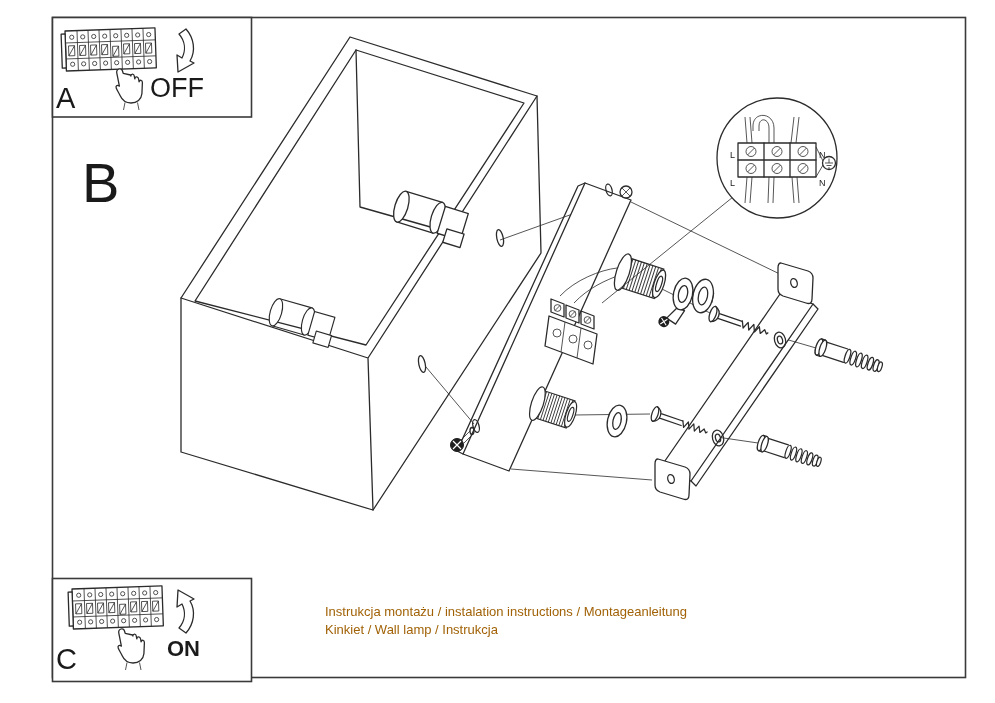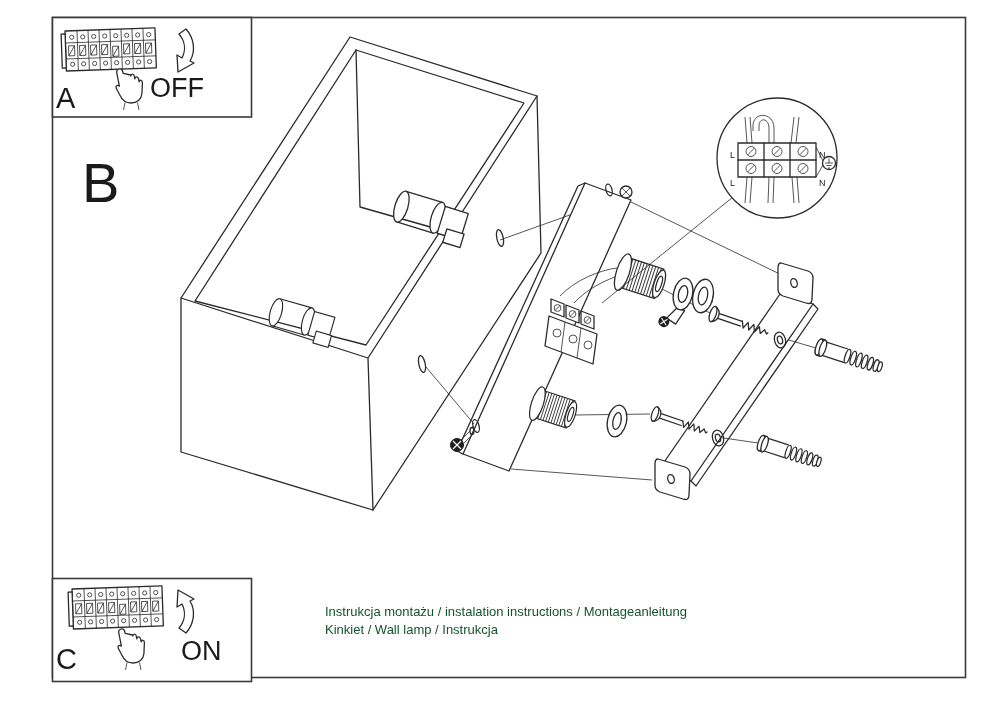--- a/index.html
+++ b/index.html
@@ -9,22 +9,22 @@
   .ln{fill:none;stroke:#2b2b2b;stroke-width:1.3;stroke-linecap:round;stroke-linejoin:round;}
   .lnf{fill:#ffffff;stroke:#2b2b2b;stroke-width:1.3;stroke-linecap:round;stroke-linejoin:round;}
   .thin{fill:none;stroke:#2b2b2b;stroke-width:0.8;}
   .frame{fill:#ffffff;stroke:#3a3a3a;stroke-width:1.6;}
   .txt{position:absolute;white-space:nowrap;}
   .letter-a,.letter-c{left:56px;font-size:29px;}
   .letter-a{top:82px;}
   .letter-c{top:643px;}
   .letter-b{left:82px;top:150px;font-size:56px;}
   .off-label{left:150px;top:73px;font-size:27px;}
-  .on-label{left:181px;top:636px;font-size:27px;}
-  .footer{left:325px;top:603px;font-size:13px;line-height:18px;color:#14532d;}
+  .on-label{left:167px;top:636px;font-size:22px;font-weight:bold;}
+  .footer{left:325px;top:603px;font-size:13px;line-height:18px;color:#a16207;}
   .dtl-label{font-family:"Liberation Sans",sans-serif;font-size:9px;fill:#222;}
 </style>
 </head>
 <body>
 
 <div class="stage">
 
 <svg width="995" height="703" viewBox="0 0 995 703">
   <defs>
     <pattern id="knurl" patternUnits="userSpaceOnUse" width="3" height="3">

